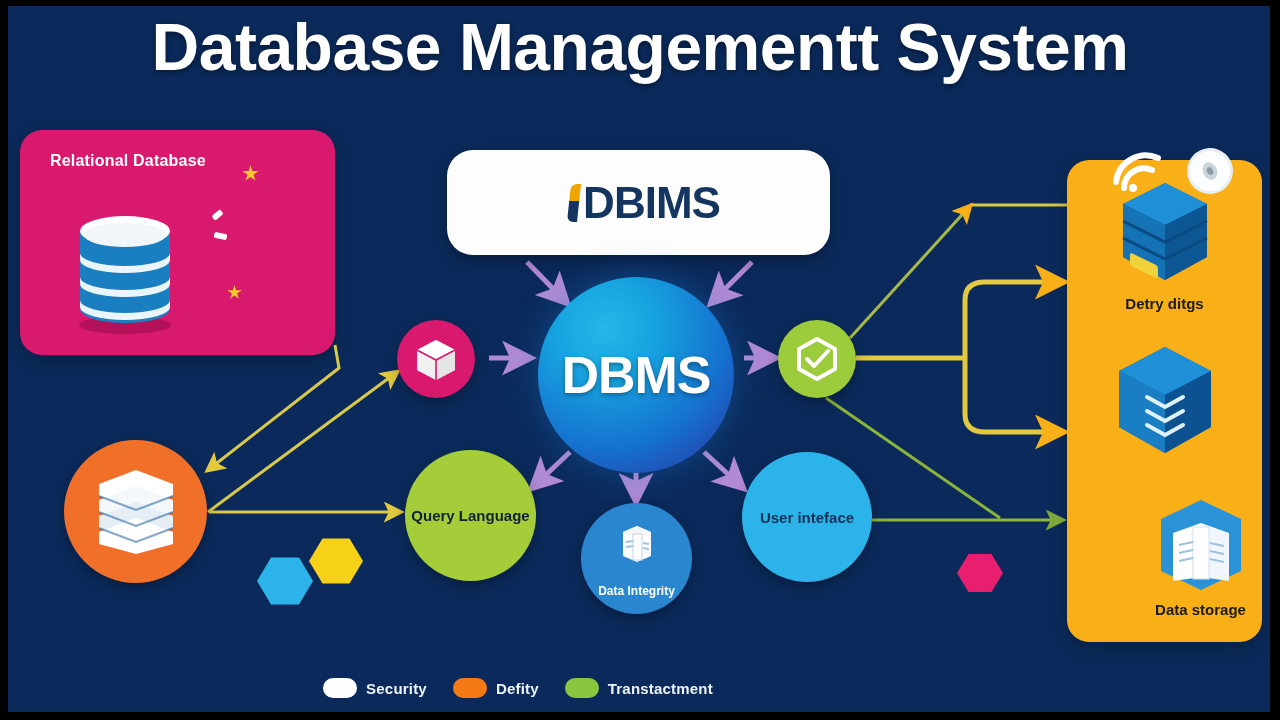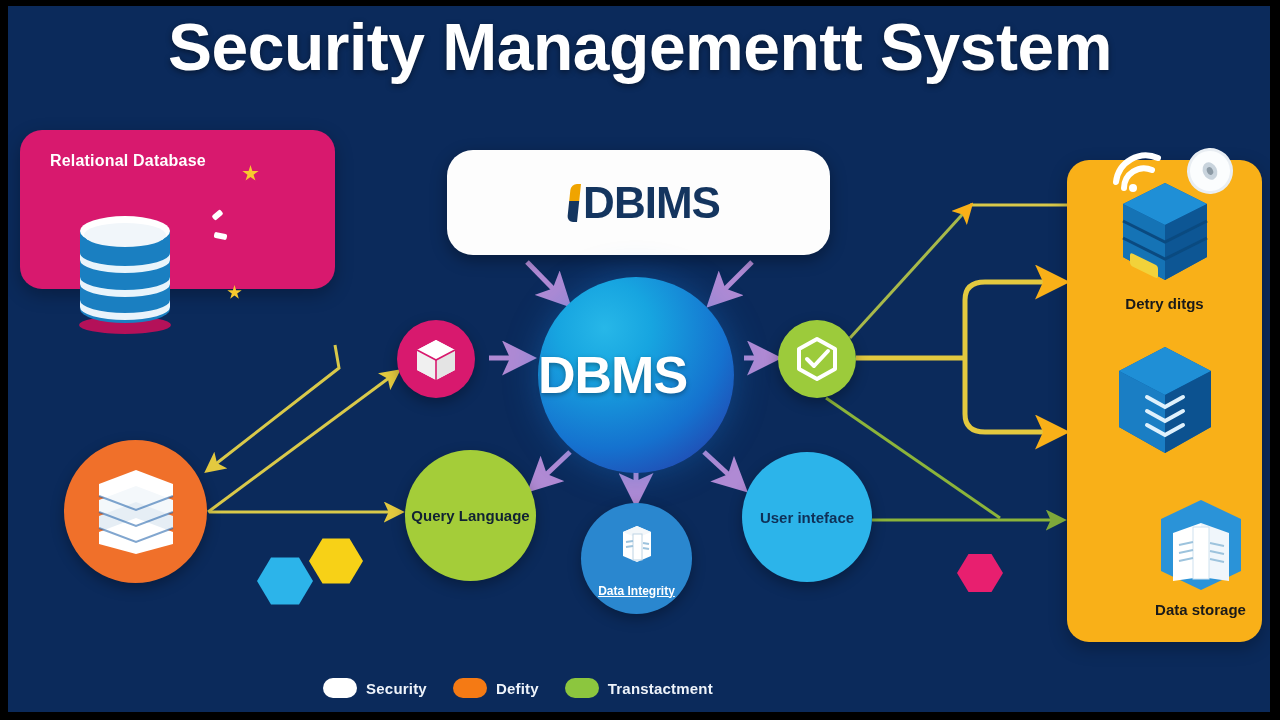--- a/index.html
+++ b/index.html
@@ -30,21 +30,21 @@
     font-weight:bold;
     letter-spacing:-0.5px;
     line-height:1;
     text-shadow:0 2px 6px rgba(0,0,0,.45);
     z-index:30;
   }
 
   
   .panel{position:absolute;border-radius:22px;z-index:6;}
   #relational-card{
-    left:20px;top:130px;width:315px;height:159px;
+    left:20px;top:130px;width:315px;height:225px;
     background:#d8196e;
     box-shadow:0 6px 18px rgba(0,0,0,.28);
   }
   #relational-label{
     position:absolute;left:30px;top:22px;
     color:#ffffff;font-size:16px;font-weight:bold;
     letter-spacing:.2px;
   }
   #right-card{
     left:1067px;top:160px;width:195px;height:482px;
@@ -70,21 +70,21 @@
     border-radius:6px 0 0 6px;
     transform:skewX(-6deg);
   }
 
   
   #dbms-sphere{
     position:absolute;left:538px;top:277px;width:196px;height:196px;
     border-radius:50%;
     background:radial-gradient(circle at 34% 26%, #27b7e8 0%, #17a5e0 24%, #1572cf 62%, #2a2f9e 100%);
     box-shadow:0 0 34px rgba(25,130,220,.35);
-    display:flex;align-items:center;
+    display:flex;align-items:center;justify-content:center;
     z-index:16;
   }
   #dbms-label{
     color:#ffffff;font-size:52px;font-weight:bold;letter-spacing:-1px;
     text-shadow:0 2px 5px rgba(0,0,0,.35);
   }
 
   
   .node{
     position:absolute;border-radius:50%;
@@ -101,21 +101,21 @@
   }
   #node-integrity{
     left:581px;top:503px;width:111px;height:111px;background:#2a87cf;
     color:#fff;font-size:12px;font-weight:bold;
   }
   #node-ui{
     left:742px;top:452px;width:130px;height:130px;background:#2cb4ea;
     color:#0f3057;font-size:15px;font-weight:bold;
   }
   .node-text{pointer-events:none;}
-  #integrity-text{margin-top:20px;text-decoration:underline;}
+  #integrity-text{margin-top:20px;}
 
   
   .hex{
     position:absolute;z-index:8;
     clip-path:polygon(25% 5%,75% 5%,100% 50%,75% 95%,25% 95%,0% 50%);
   }
   #hex-blue{left:257px;top:555px;width:56px;height:52px;background:#2cb4ea;}
   #hex-yellow{left:309px;top:536px;width:54px;height:50px;background:#f7d117;}
   #hex-pink{left:957px;top:552px;width:46px;height:42px;background:#e81f6f;}
 
@@ -144,21 +144,21 @@
   }
   .rc-label{
     color:#1a1a1a;font-size:15px;font-weight:bold;margin-top:4px;
   }
 </style>
 </head>
 <body>
 
 <div id="stage">
 
-  <div id="title">Security Managementt System</div>
+  <div id="title">Database Managementt System</div>
 
   <svg id="wires-back" viewBox="0 0 1280 720">
 
     <path d="M 970 205 L 1067 205" stroke="#d9c94a" stroke-width="3" fill="none"></path>
   </svg>
 
   <div class="panel" id="relational-card">
     <div id="relational-label">Relational Database</div>
 
     <svg style="position:absolute;left:50px;top:75px;" width="110" height="130" viewBox="0 0 110 130">

